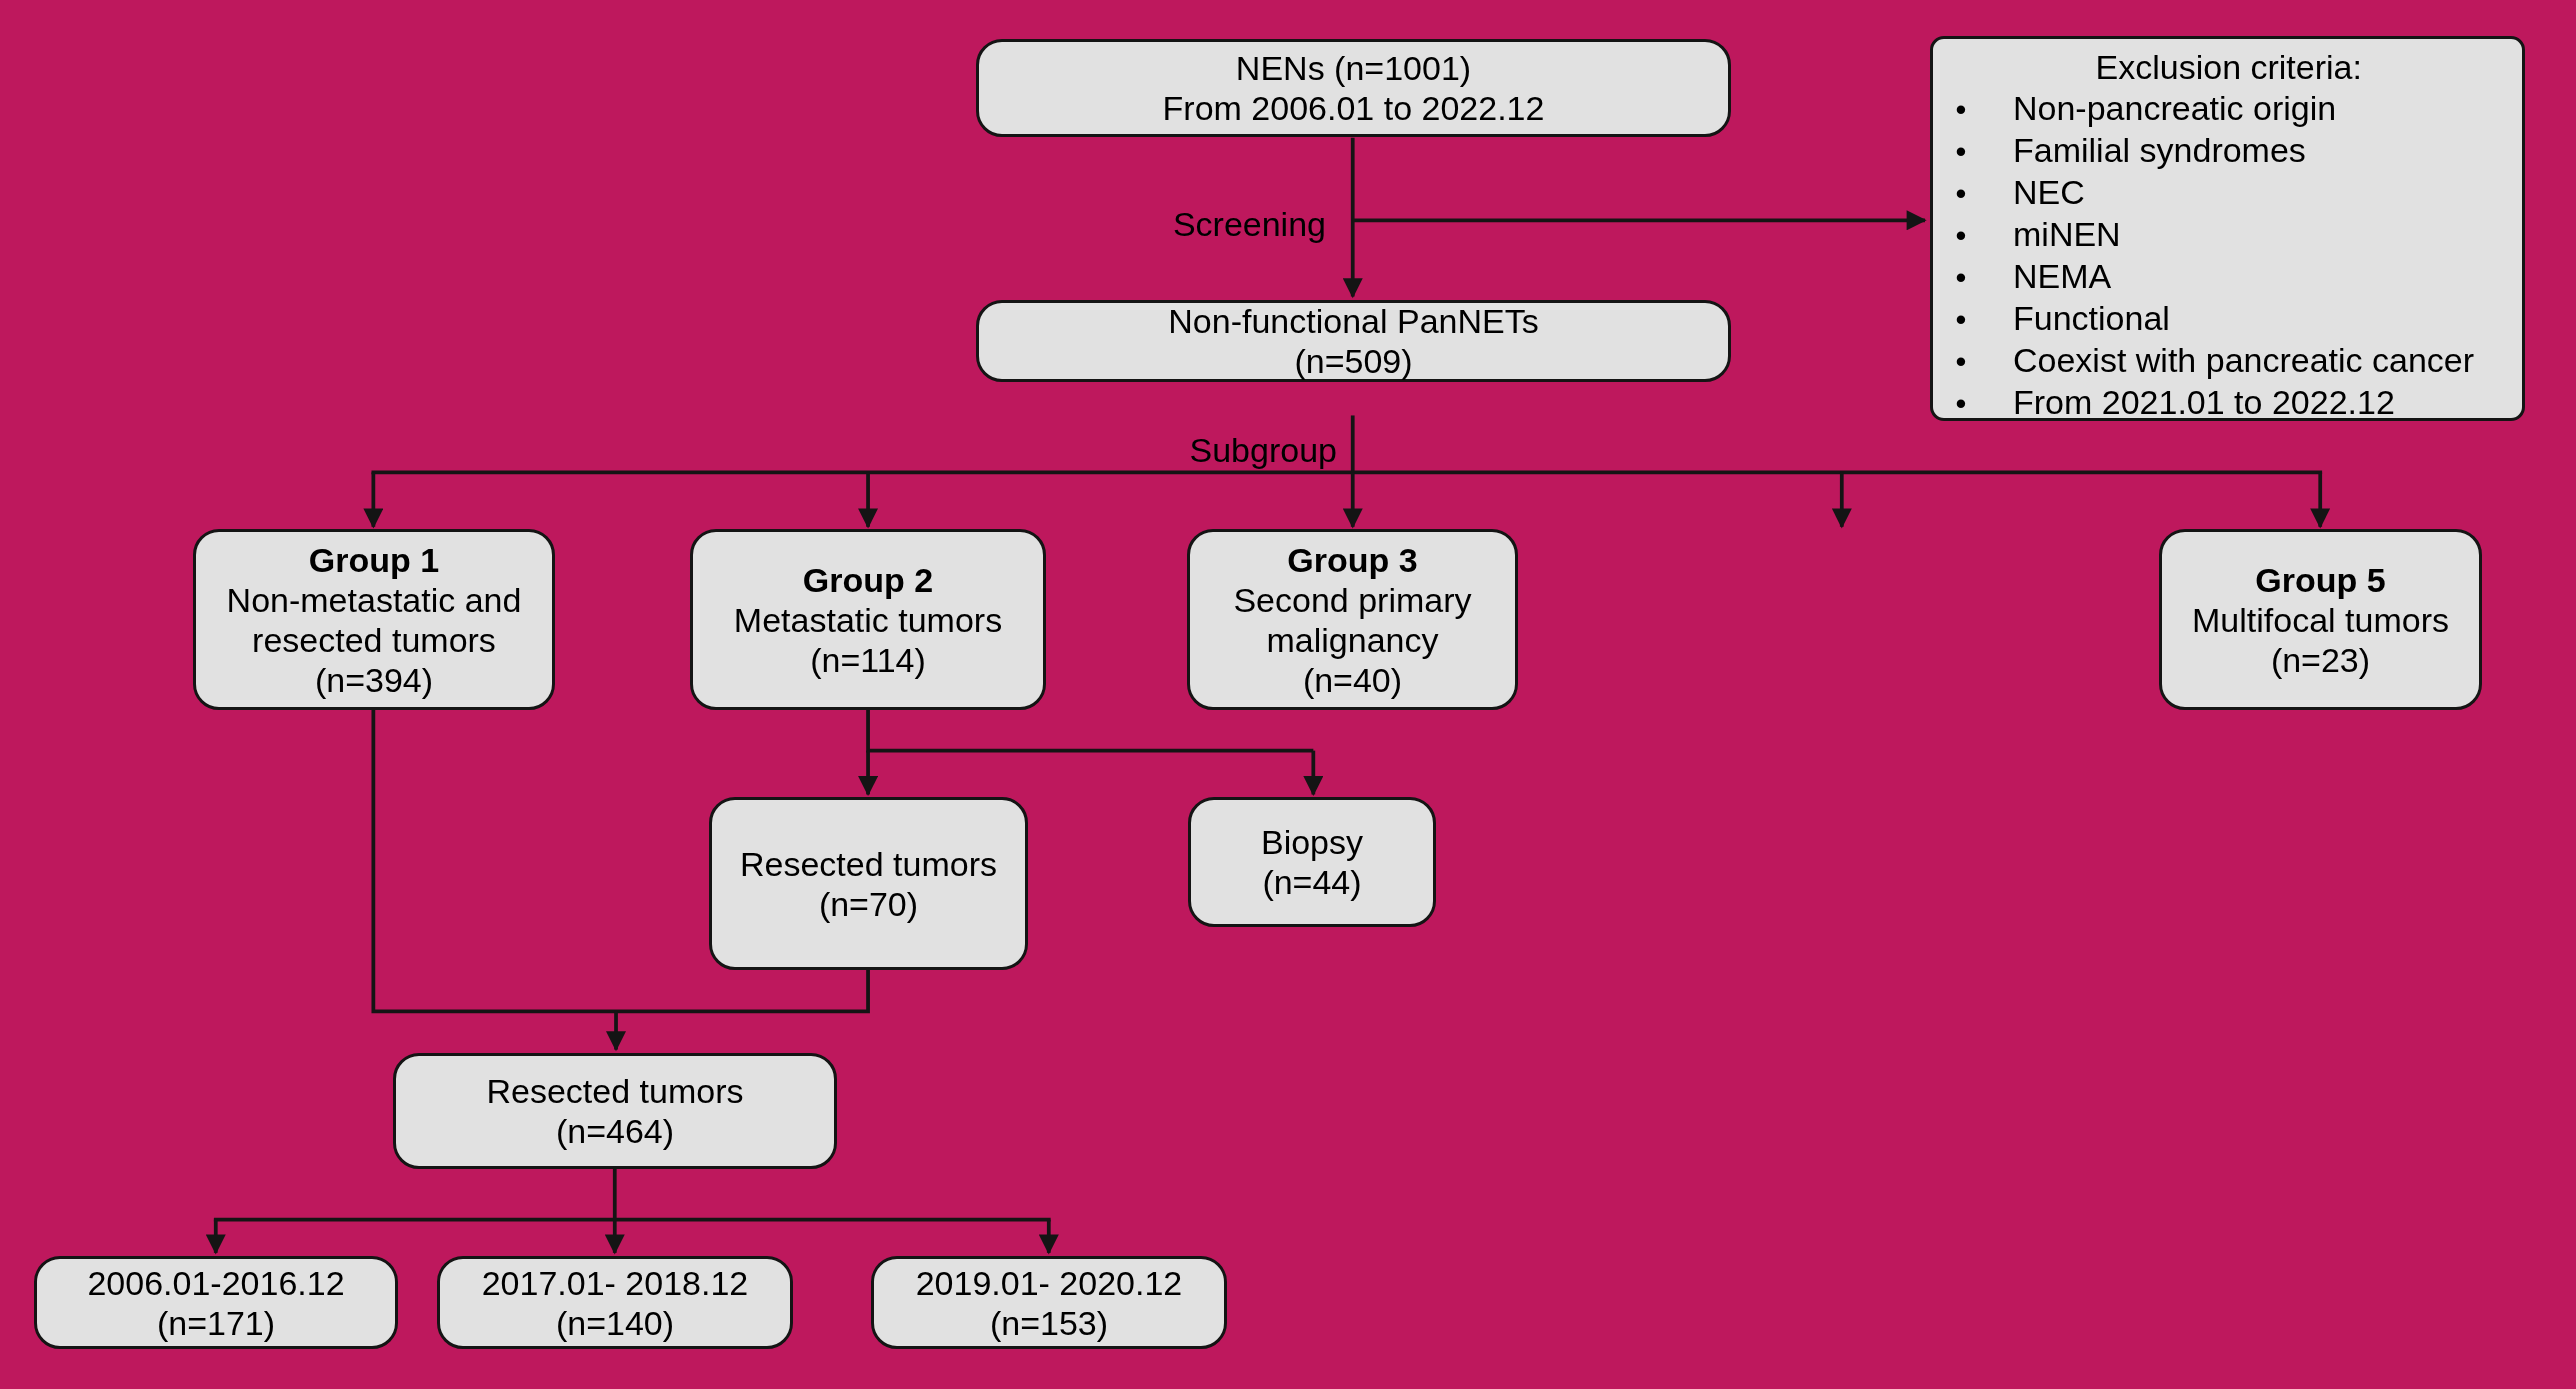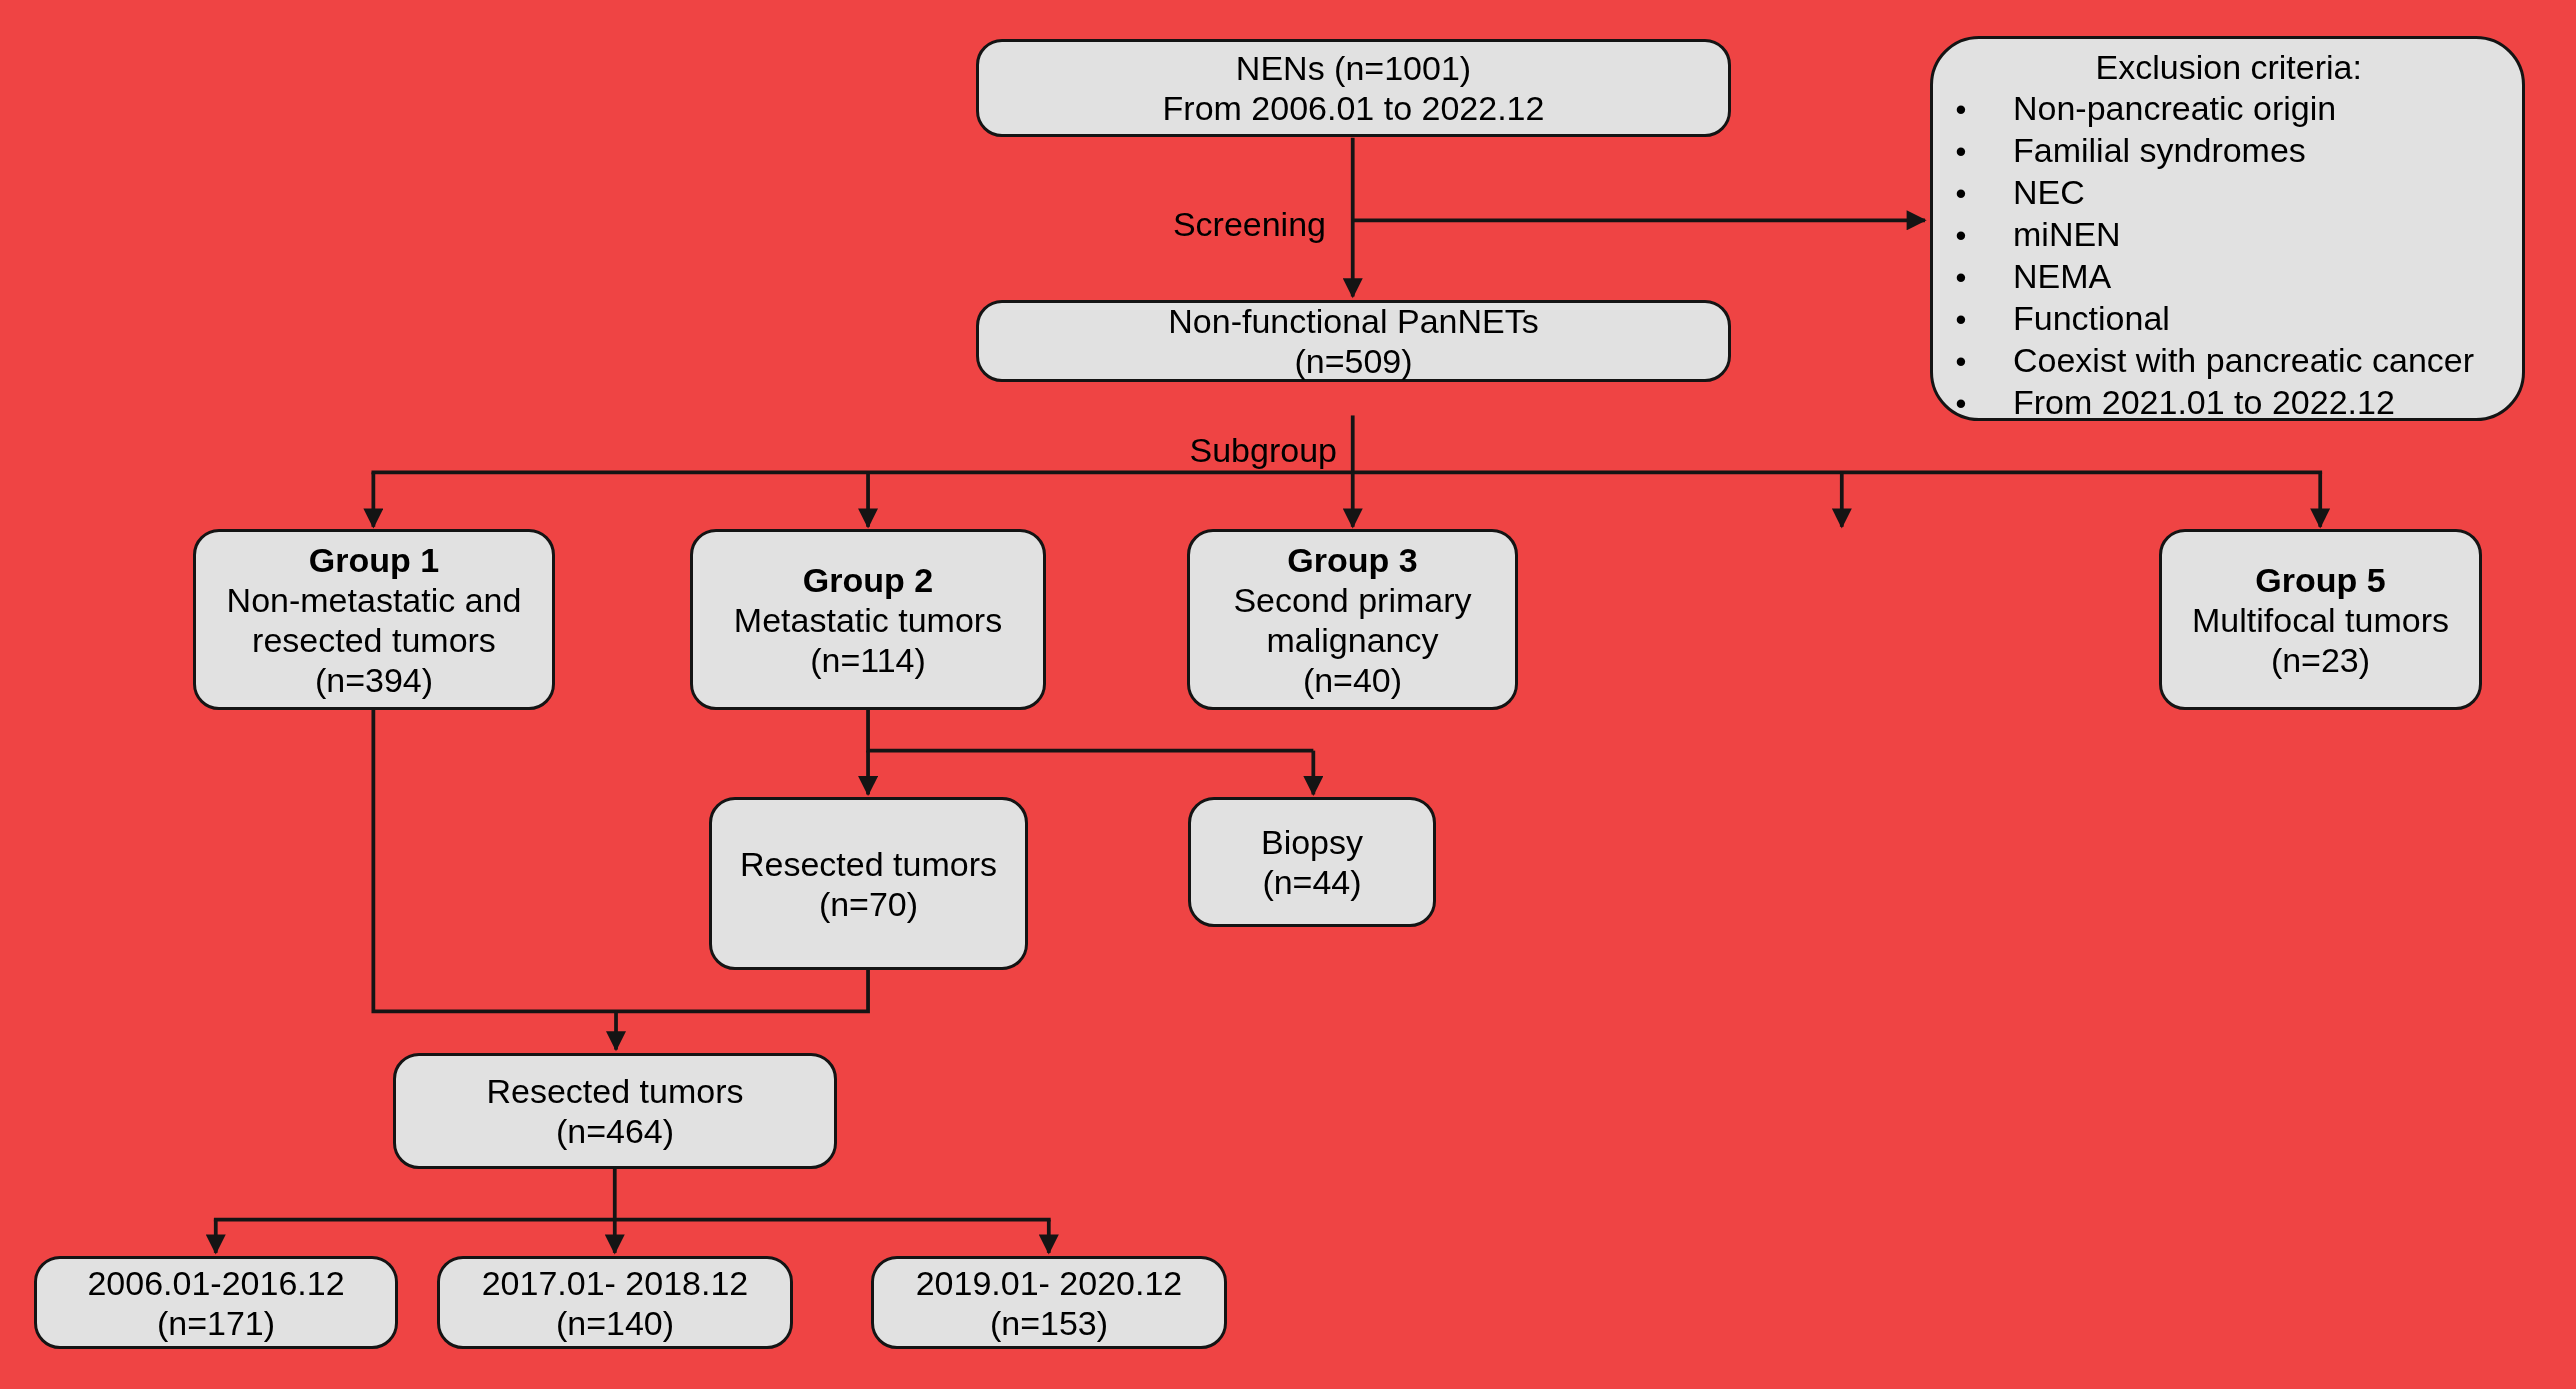--- a/index.html
+++ b/index.html
@@ -1,20 +1,20 @@
 <!DOCTYPE html>
 <html style="font-size:10px"><head>
 <meta charset="utf-8">
 <style>
   html, body { margin: 0; padding: 0; background: #ffffff; }
   .canvas {
     position: relative;
     width: 2576px;
     height: 1390px;
-    background: #ef4444;
+    background: #be185d;
     font-family: "Liberation Sans", sans-serif;
     color: #000000;
     overflow: hidden;
   }
   svg.connectors {
     position: absolute;
     left: 0; top: 0;
     width: 2576px; height: 1390px;
   }
   .box {
@@ -61,21 +61,21 @@
   .ex-bullet {
     flex: 0 0 65px;
     box-sizing: border-box;
     padding-left: 7.5px;
     font-size: 31px;
   }
   .ex-text { flex: 1 1 auto; }
 
   
   #box-nens      { left: 976px; top: 39px;   width: 755px; height: 98px; }
-  #box-exclusion { left: 1930px; top: 36px;   width: 595px;  height: 385px; }
+  #box-exclusion { left: 1930px; top: 36px;   width: 595px;  height: 385px; border-radius: 14px; }
   #box-pannets   { left: 976px; top: 300px;  width: 755px; height: 82px; }
   #box-group1    { left: 193px;  top: 529px;  width: 362px;  height: 181px; }
   #box-group2    { left: 690px; top: 529px;  width: 356px;  height: 181px; }
   #box-group3    { left: 1187px; top: 529px;  width: 331px;  height: 181px; }
   #box-group4    { left: 1664px; top: 529px;  width: 356px;  height: 181px; }
   #box-group5    { left: 2159px; top: 529px;  width: 323px;  height: 181px; }
   #box-resected70 { left: 709px; top: 797px; width: 319px; height: 173px; }
   #box-biopsy     { left: 1188px; top: 797px; width: 248px; height: 130px; }
   #box-resected464{ left: 393px;  top: 1053px; width: 444px; height: 116px; }
   #box-period1   { left: 34px;   top: 1256px; width: 364px;  height: 93px; }

